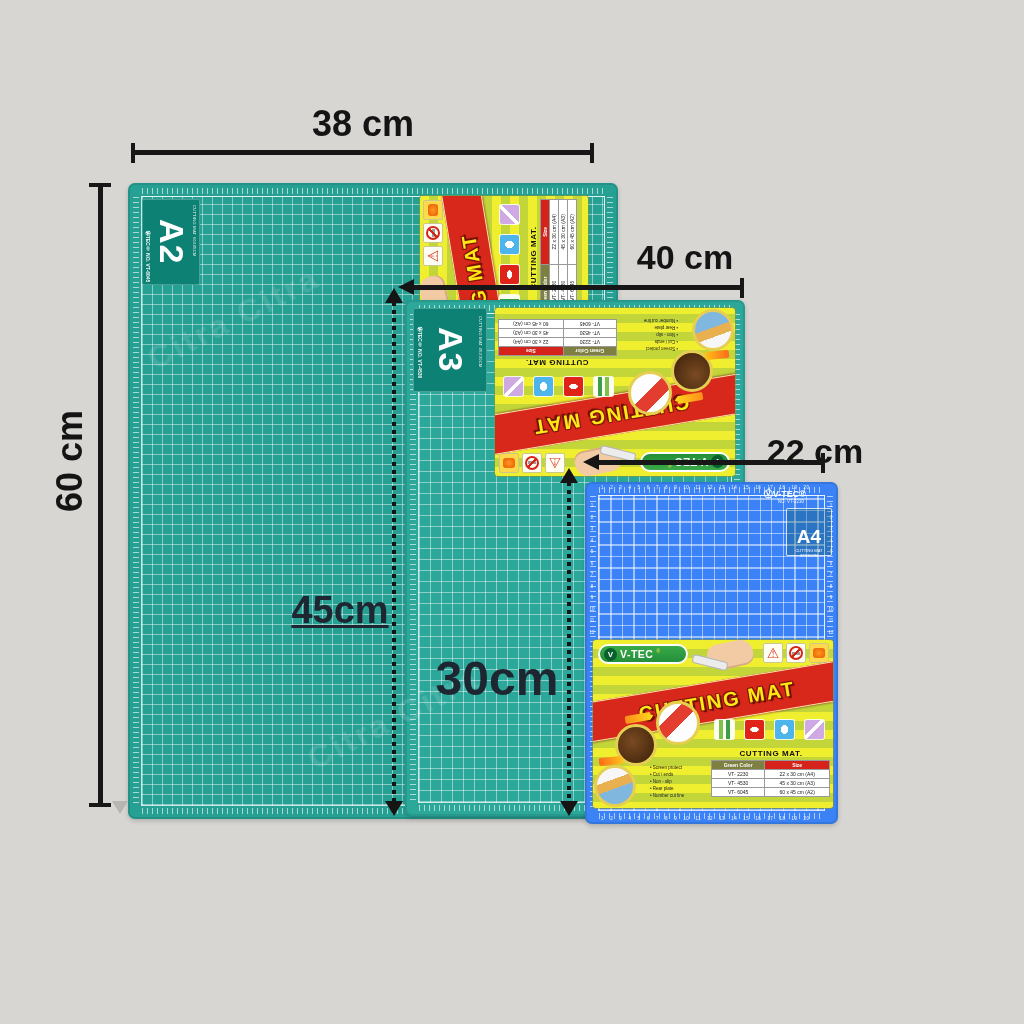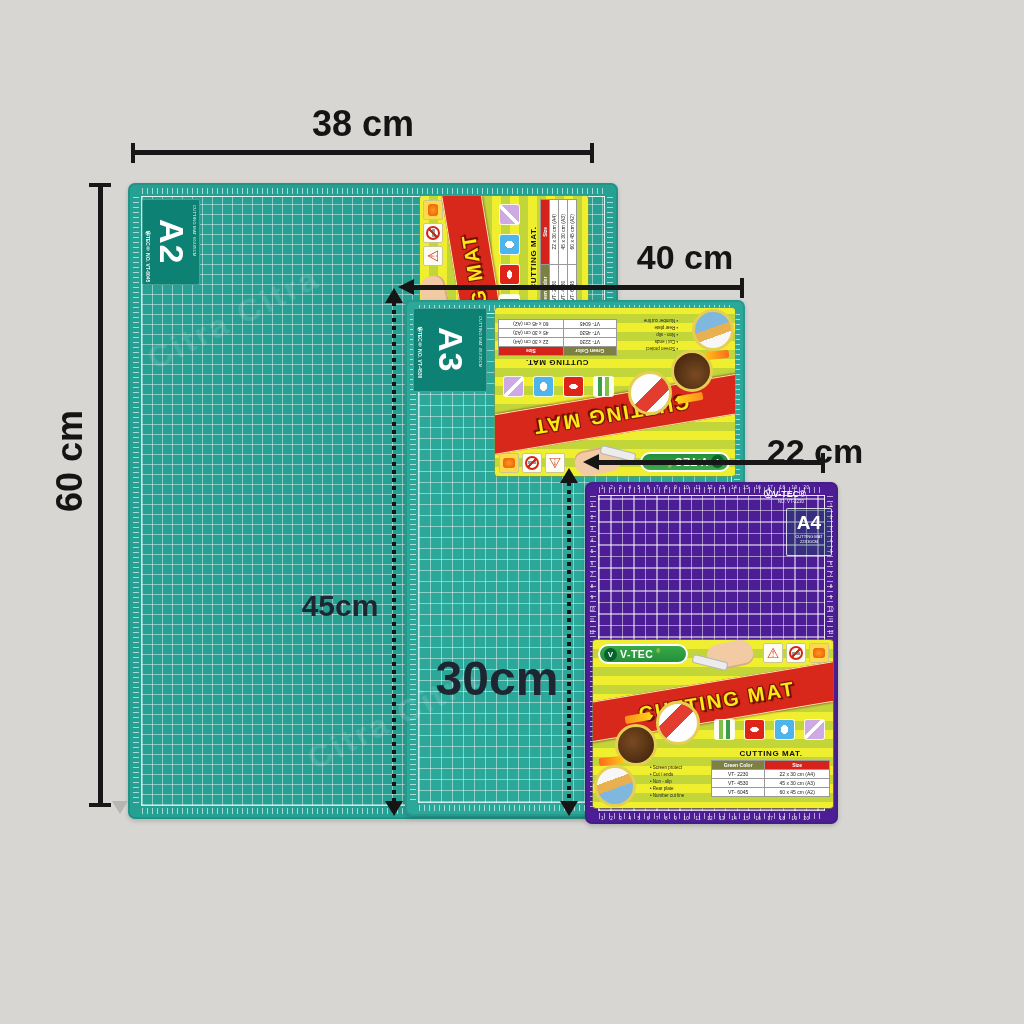--- a/index.html
+++ b/index.html
@@ -15,21 +15,21 @@
   .tick-v{position:absolute;top:14px;bottom:14px;width:6px;
           background:repeating-linear-gradient(180deg,rgba(255,255,255,.6) 0 1px,transparent 1px 5px);}
   #mat-a2{left:128px;top:183px;width:490px;height:636px;background:#27a094;}
   #mat-a2 .grid{background-image:
       repeating-linear-gradient(90deg,rgba(255,255,255,.45) 0 1px,transparent 1px 10px),
       repeating-linear-gradient(0deg,rgba(255,255,255,.45) 0 1px,transparent 1px 10px);}
   #mat-a3{left:405px;top:300px;width:340px;height:516px;background:#2ca89b;}
   #mat-a3 .grid{background-image:
       repeating-linear-gradient(90deg,rgba(255,255,255,.45) 0 1px,transparent 1px 11px),
       repeating-linear-gradient(0deg,rgba(255,255,255,.45) 0 1px,transparent 1px 11px);}
-  #mat-a4{left:585px;top:482px;width:253px;height:342px;background:#4c1d95;}
+  #mat-a4{left:585px;top:482px;width:253px;height:342px;background:#3b82f6;}
   #mat-a4 .grid{background-image:
       repeating-linear-gradient(90deg,rgba(255,255,255,.5) 0 1px,transparent 1px 11.5px),
       repeating-linear-gradient(0deg,rgba(255,255,255,.5) 0 1px,transparent 1px 11.5px);}
 
   
   .corner-box{position:absolute;background:#0d8174;border-radius:2px;box-shadow:inset 0 0 0 1px rgba(255,255,255,.25);}
   .grade-vert{writing-mode:vertical-rl;color:#fff;font-weight:800;letter-spacing:1px;}
   .tiny-vert{writing-mode:vertical-rl;color:rgba(255,255,255,.92);font-size:4px;letter-spacing:.3px;}
   .brand-vert{writing-mode:vertical-rl;color:rgba(255,255,255,.95);font-size:5px;font-weight:700;}
   .a4-cornerbox{position:absolute;border:1px solid rgba(255,255,255,.8);background:rgba(6,86,78,.30);
@@ -306,21 +306,21 @@
 6
 7
 8
 9
 10
 11
 12</div>
   <div class="abs" style="right:32px;top:6px;color:#fff;font-weight:700;font-size:9px;">ⓋV-TEC®</div>
   <div class="abs" style="right:34px;top:17px;color:rgba(255,255,255,.9);font-size:4.5px;">NO. VT-2230</div>
   <div class="a4-cornerbox" style="right:6px;top:26px;width:44px;height:46px;">
-    <div style="font-size:19px;font-weight:800;margin-top:3px;">A4</div>
+    <div style="font-size:19px;font-weight:800;margin-top:17px;">A4</div>
     <div style="font-size:4px;">CUTTING MAT</div>
     <div style="font-size:4px;">22X30CM</div>
   </div>
 
   <div class="lbl" id="a4-label">
     <div class="pill">
       <span class="vc">V</span>
       <span class="vt">V-TEC</span>
       <span class="reg">®</span>
     </div>
@@ -401,21 +401,21 @@
 <div class="dim-text" style="left:560px;top:238px;width:250px;font-size:34px;">40 cm</div>
 <div class="dim-line-h" style="left:408px;top:285px;width:334px;"></div>
 <div class="arr-left" style="left:398px;top:279px;"></div>
 <div class="dim-tick-v" style="left:740px;top:278px;"></div>
 
 <div class="dim-text" style="left:690px;top:432px;width:250px;font-size:34px;">22 cm</div>
 <div class="dim-line-h" style="left:591px;top:460px;width:234px;"></div>
 <div class="arr-left" style="left:583px;top:454px;"></div>
 <div class="dim-tick-v" style="left:821px;top:453px;"></div>
 
-<div class="dim-text inner-dim" style="left:250px;top:589px;width:180px;font-size:30px;">45cm</div>
+<div class="dim-text inner-dim" style="left:250px;top:589px;width:180px;font-size:38px;text-decoration:underline;">45cm</div>
 <div class="dot-line-v" style="left:392px;top:302px;height:500px;"></div>
 <div class="arr-up" style="left:385px;top:288px;"></div>
 <div class="arr-down" style="left:385px;top:801px;"></div>
 
 <div class="dim-text inner-dim" style="left:397px;top:651px;width:200px;font-size:48px;">30cm</div>
 <div class="dot-line-v" style="left:567px;top:482px;height:320px;"></div>
 <div class="arr-up" style="left:560px;top:468px;"></div>
 <div class="arr-down" style="left:560px;top:801px;"></div>
 
 </body></html>

